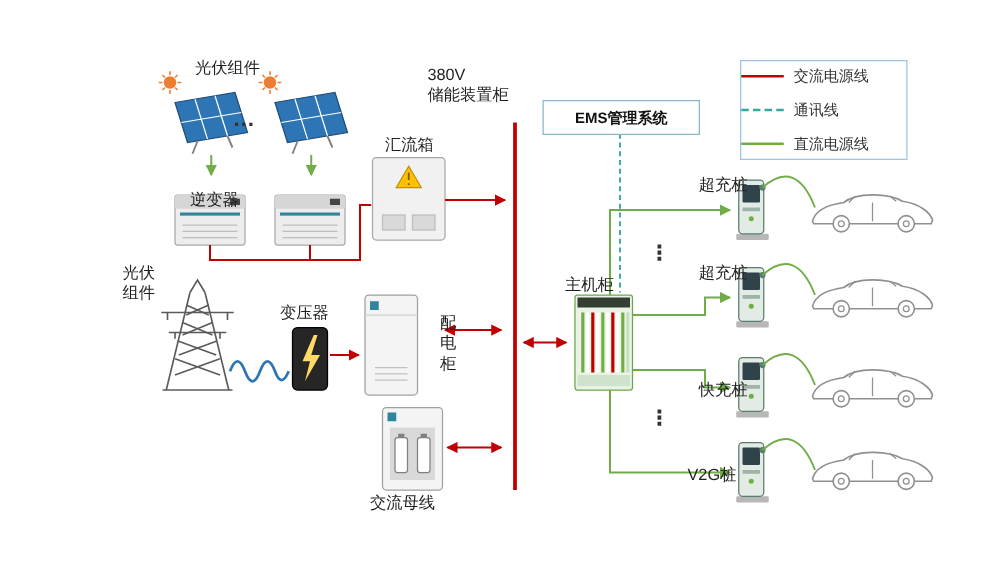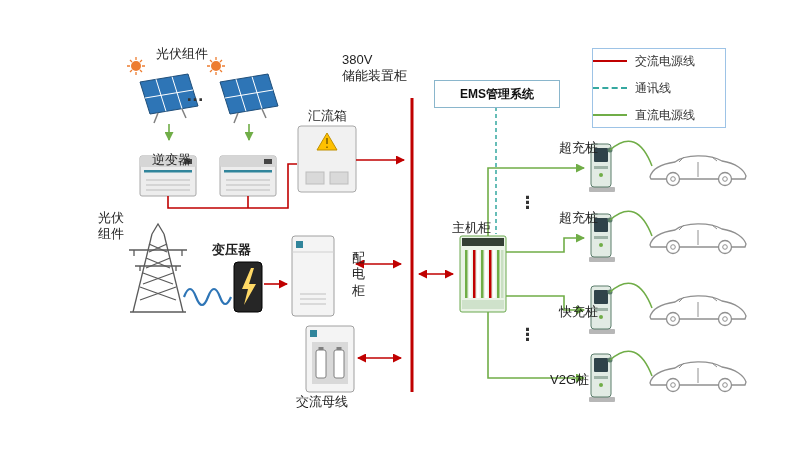--- a/index.html
+++ b/index.html
@@ -224,21 +224,21 @@
 <div class="lbl" style="left:272px;top:108px;text-align:right;">汇流箱</div>
 
 <div class="lbl center" style="left:306px;top:52px;width:72px;">
   <div>380V</div>
   <div>储能装置柜</div>
 </div>
 
 <div class="ems-box">EMS管理系统</div>
 
 <div class="lbl wrap" style="left:62px;top:210px;width:32px;">光伏组件</div>
-<div class="lbl" style="left:176px;top:242px;font-weight:bold;">变压器</div>
+<div class="lbl" style="left:188px;top:242px;">变压器</div>
 <div class="lbl wrap" style="left:316px;top:250px;width:15px;">配电柜</div>
 <div class="lbl" style="left:260px;top:394px;">交流母线</div>
 <div class="lbl" style="left:416px;top:220px;">主机柜</div>
 
 <div class="lbl" style="left:523px;top:140px;">超充桩</div>
 <div class="lbl" style="left:523px;top:210px;">超充桩</div>
 <div class="lbl" style="left:523px;top:304px;">快充桩</div>
 <div class="lbl" style="left:514px;top:372px;">V2G桩</div>
 
 <div class="lbl dots-v" style="left:483px;top:192px;">⋮</div>

